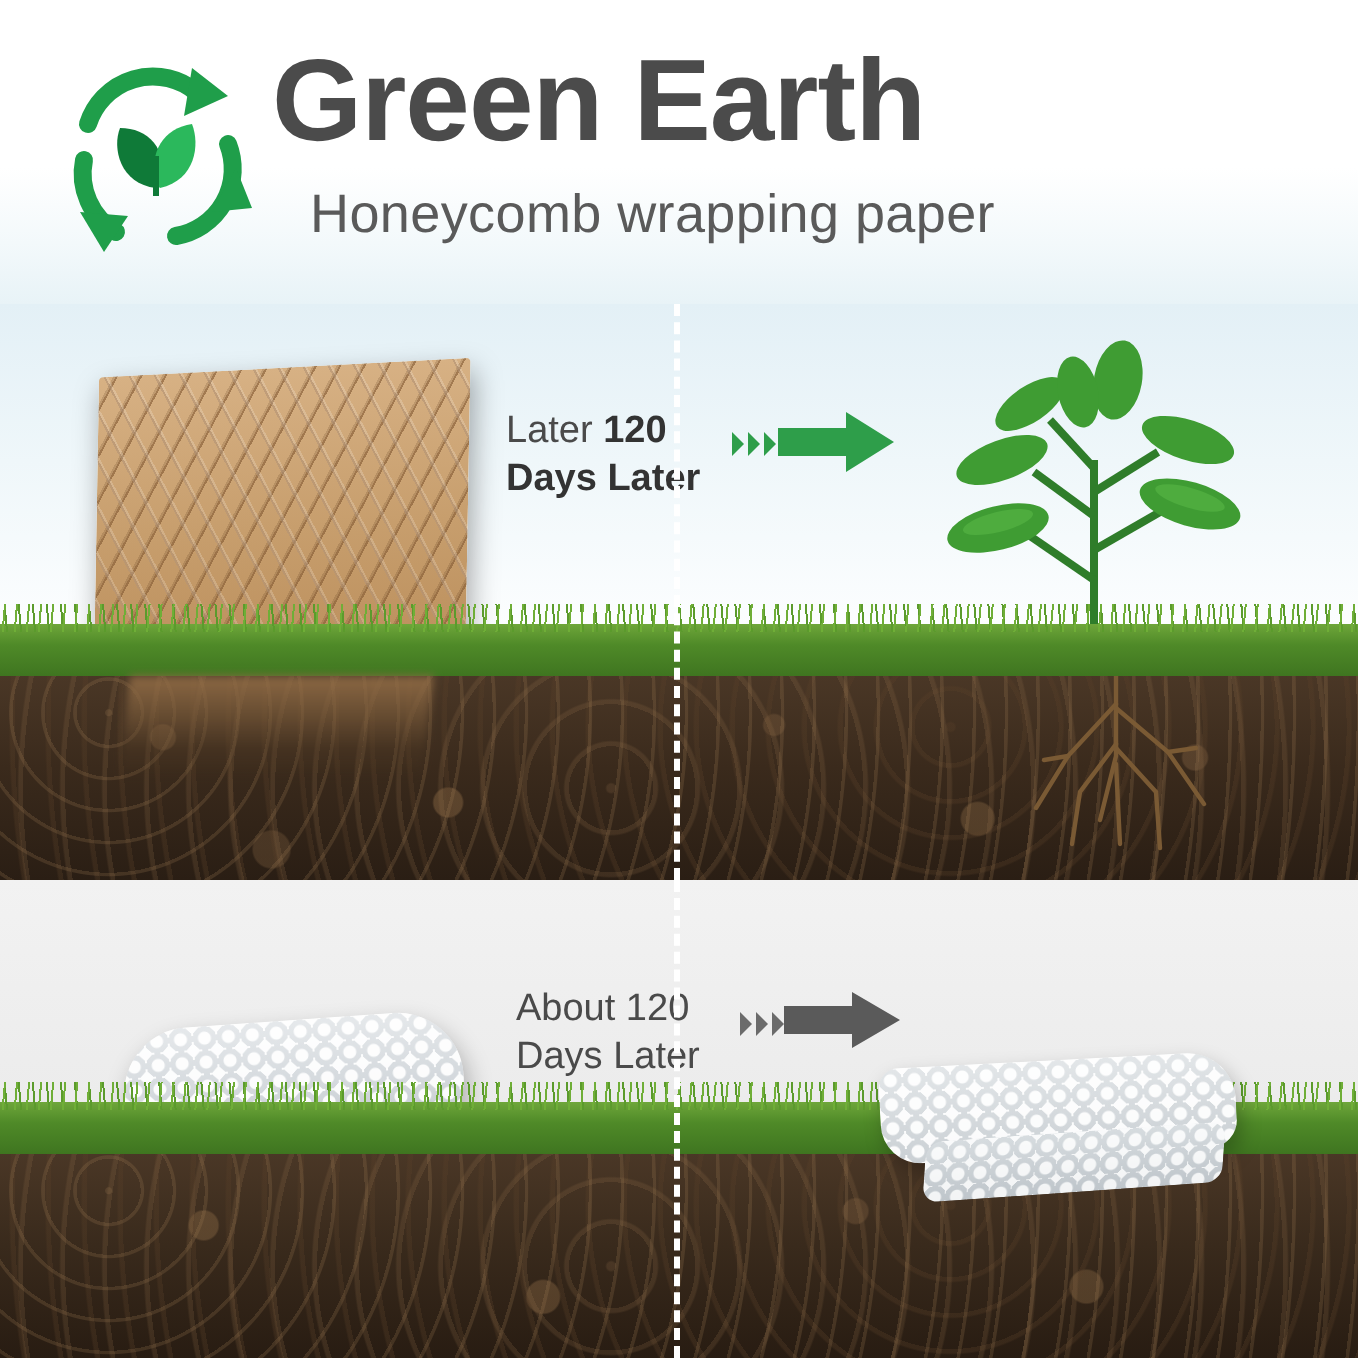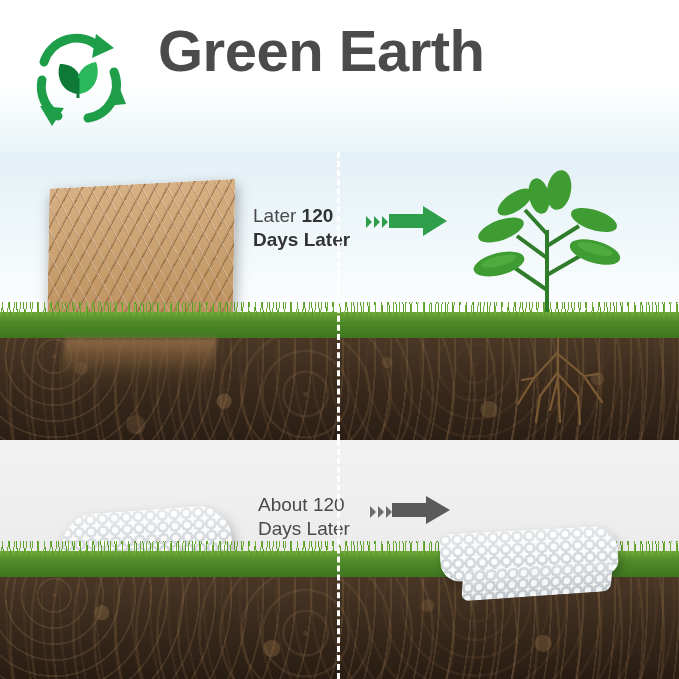--- a/index.html
+++ b/index.html
@@ -24,21 +24,21 @@
     background: linear-gradient(180deg,#ffffff 0%,#ffffff 55%,#f3f9fb 80%,#e8f3f7 100%);
     overflow: hidden;
   }
   .logo {
     position: absolute;
     left: 26px; top: 28px;
     width: 104px; height: 104px;
   }
   .brand-title {
     position: absolute;
-    left: 158px; top: 22px;
+    left: 136px; top: 22px;
     font-size: 58px;
     font-weight: bold;
     color: #4b4b4b;
     letter-spacing: -0.5px;
     line-height: 1;
   }
   .brand-sub {
     position: absolute;
     left: 155px; top: 92px;
     font-size: 27px;
@@ -227,20 +227,21 @@
         </g>
         <g>
           <path d="M52 66 C34 64 30 46 34 36 C48 36 58 46 55 64 Z" fill="#0f7a38"></path>
           <path d="M54 66 C72 62 74 44 70 34 C56 36 48 48 52 64 Z" fill="#2bb85c"></path>
           <path d="M52 70 L52 50" stroke="#0f7a38" stroke-width="3" fill="none"></path>
         </g>
       </svg>
     </div>
 
     <div class="brand-title">Green Earth</div>
+    <div class="brand-sub">Honeycomb wrapping paper</div>
   </div>
 
   <div class="scene-top">
     <div class="sky-top"></div>
 
     <div class="paper-sheet"></div>
 
     <div class="plant">
       <svg viewBox="0 0 180 175" width="180" height="175" aria-hidden="true">
         <g stroke="#2f7d2a" stroke-width="4" fill="none">

